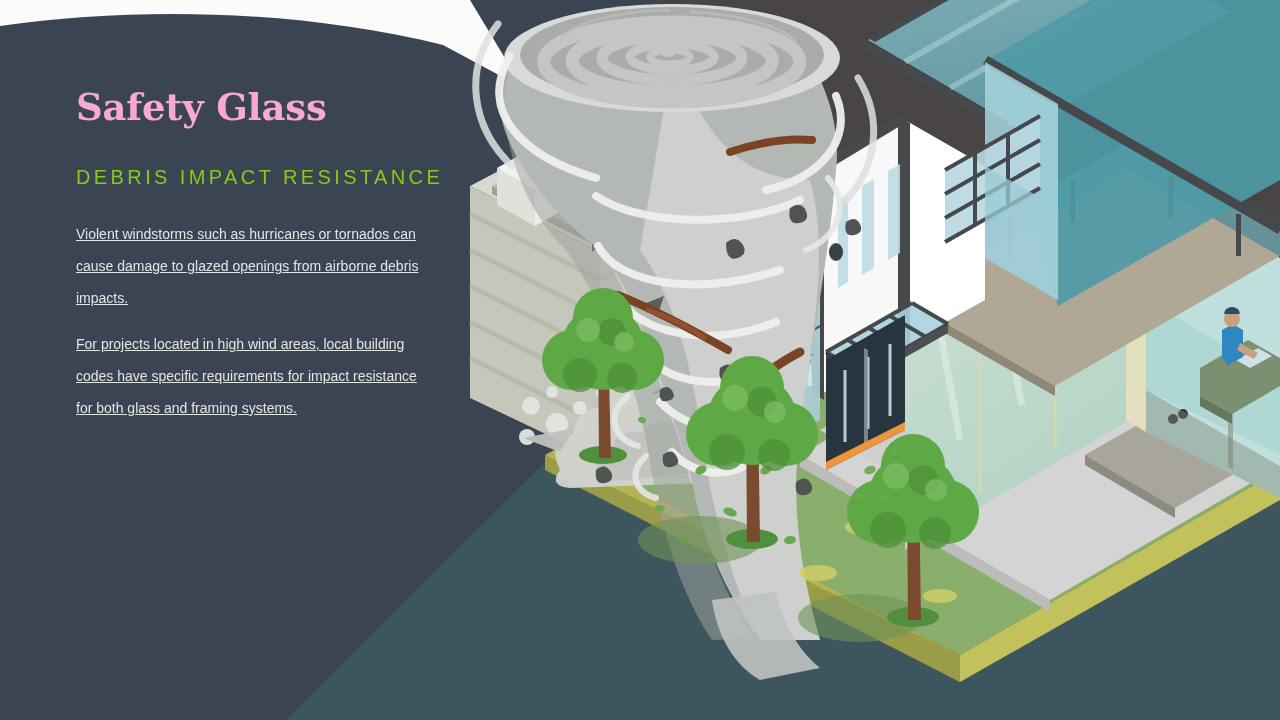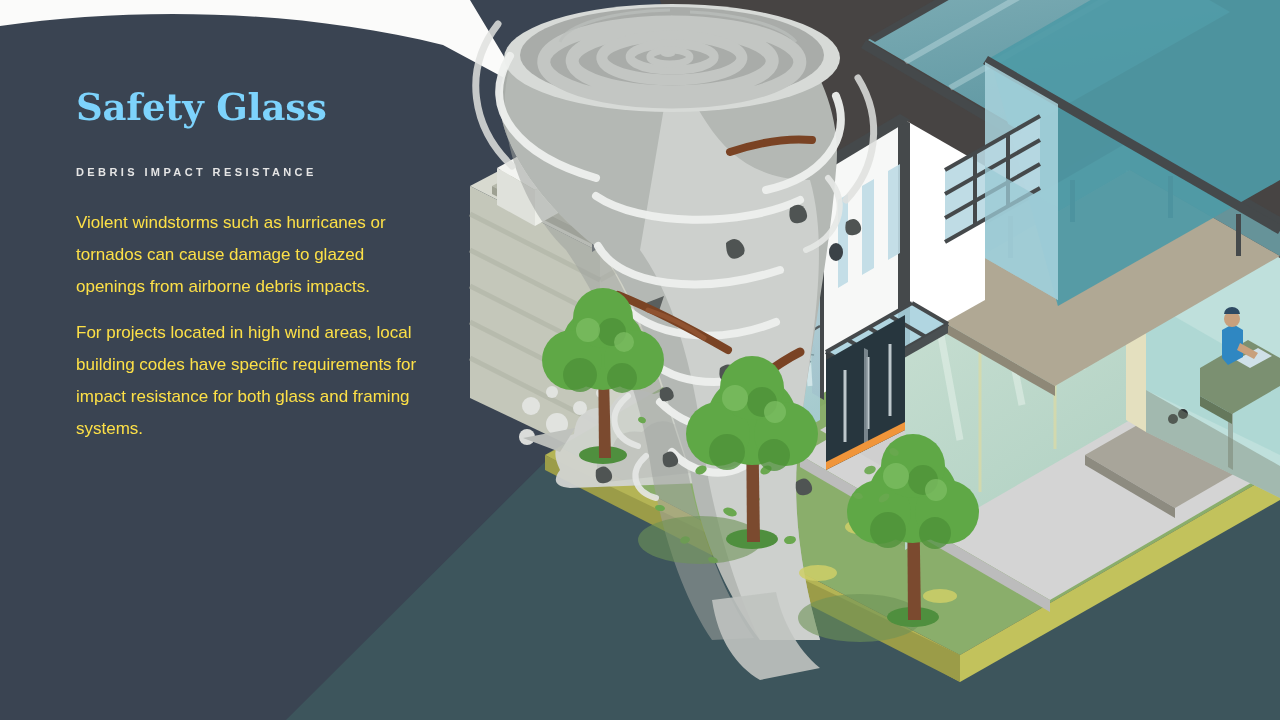--- a/index.html
+++ b/index.html
@@ -13,40 +13,41 @@
 
   
   .text-panel{
     position:absolute;left:76px;top:82px;width:370px;z-index:40;
   }
   .title{
     font-family:"DejaVu Serif", serif;
     font-weight:700;
     font-size:37px;
     line-height:51px;
-    color:#7dd3fc;
+    color:#f9a8d4;
     margin:0 0 0 0;
     letter-spacing:-0.2px;
   }
   .subtitle{
     margin:33px 0 0 0;
     font-family:"Liberation Sans", sans-serif;
-    font-size:11px;
+    font-size:20px;
     letter-spacing:3.4px;
-    color:#e5e5e5;
-    font-weight:700;
+    color:#84cc16;
+    font-weight:400;
   }
   .para{
     margin:29px 0 0 0;
     font-family:"Liberation Sans", sans-serif;
-    font-size:17px;
+    font-size:14px;
     line-height:32px;
-    color:#fde047;
+    color:#e5e5e5;
     font-weight:400;
     max-width:358px;
+    text-decoration:underline;
   }
   .para.second{margin-top:14px;}
 </style>
 </head>
 <body>
 
 <div id="slide">
 
   <svg id="artwork" viewBox="0 0 1280 720" xmlns="http://www.w3.org/2000/svg">
 

